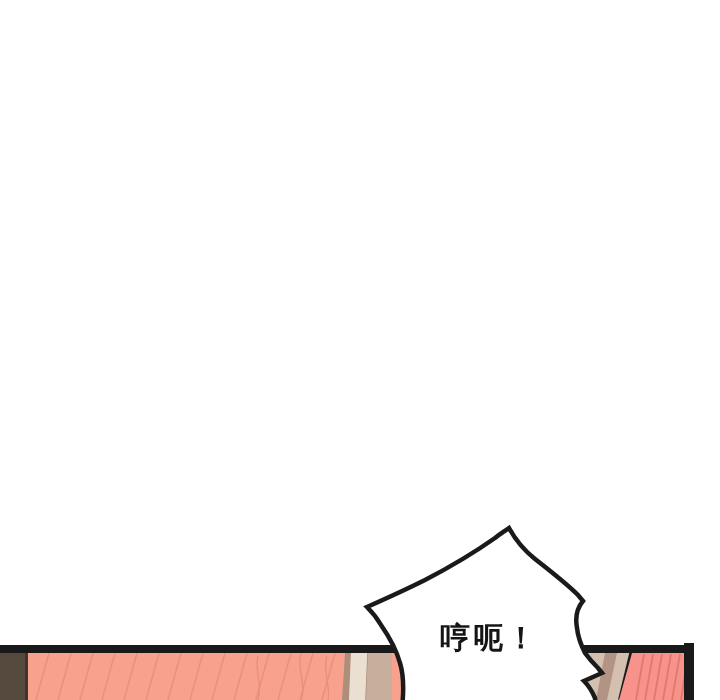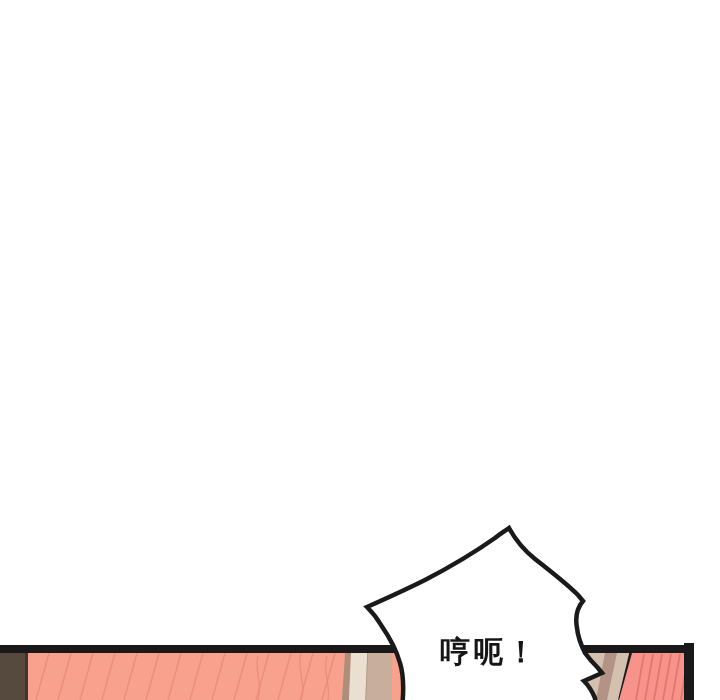--- a/index.html
+++ b/index.html
@@ -21,21 +21,21 @@
     position: absolute;
     left: 0;
     top: 510px;
     width: 720px;
     height: 190px;
     display: block;
   }
   .bubble-text {
     position: absolute;
     left: 440px;
-    top: 632px;
+    top: 618px;
     font-size: 30px;
     font-weight: 600;
     letter-spacing: 3px;
     color: #151515;
     white-space: nowrap;
     user-select: none;
   }
 </style>
 </head>
 <body>

